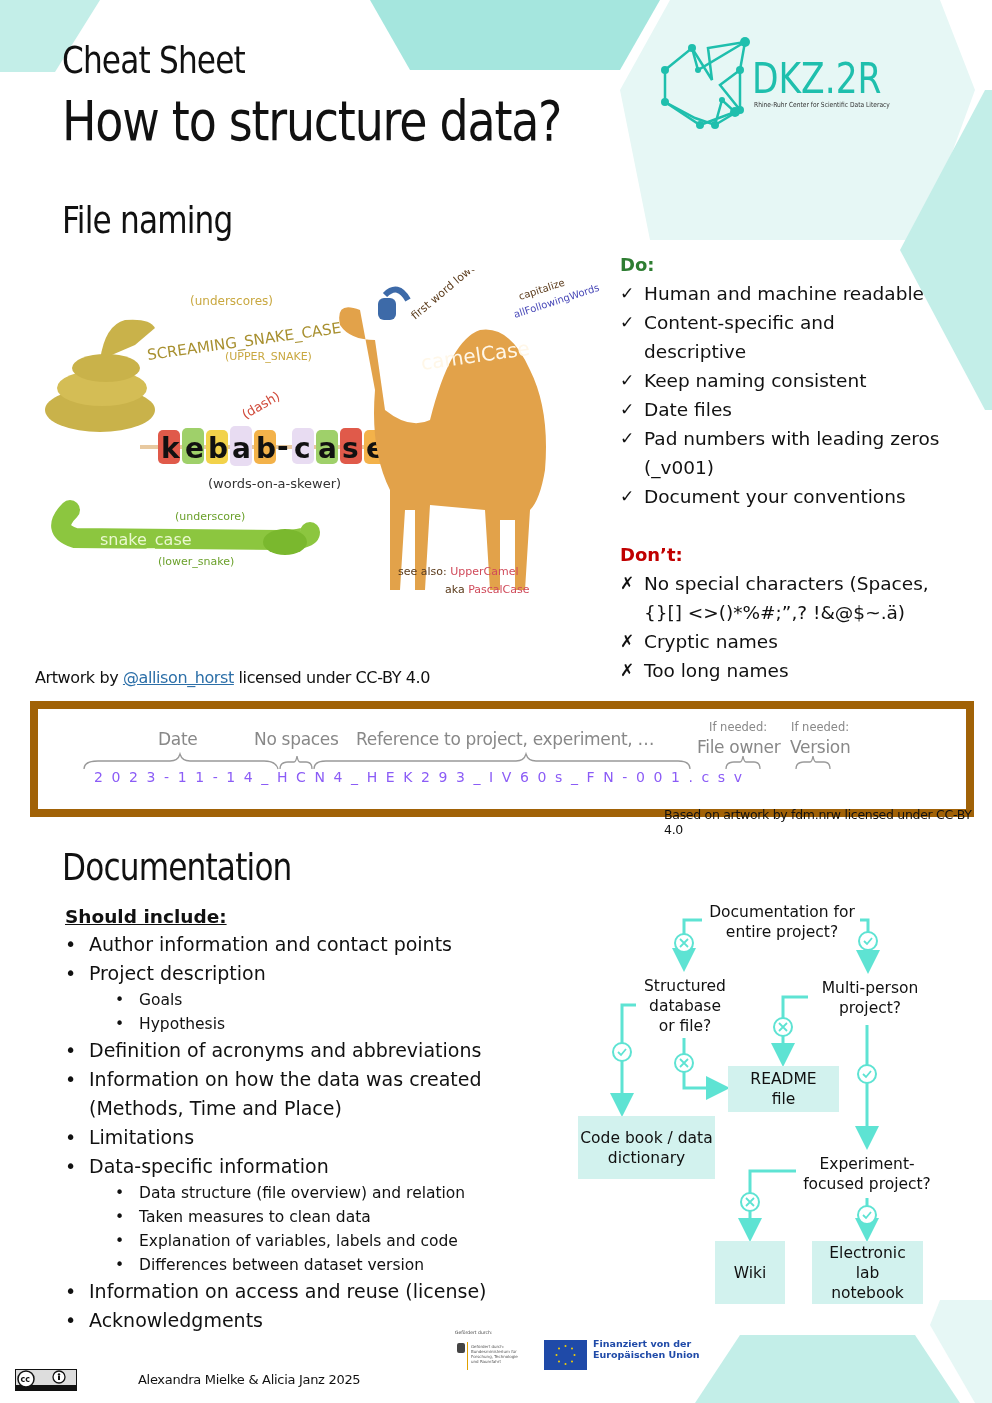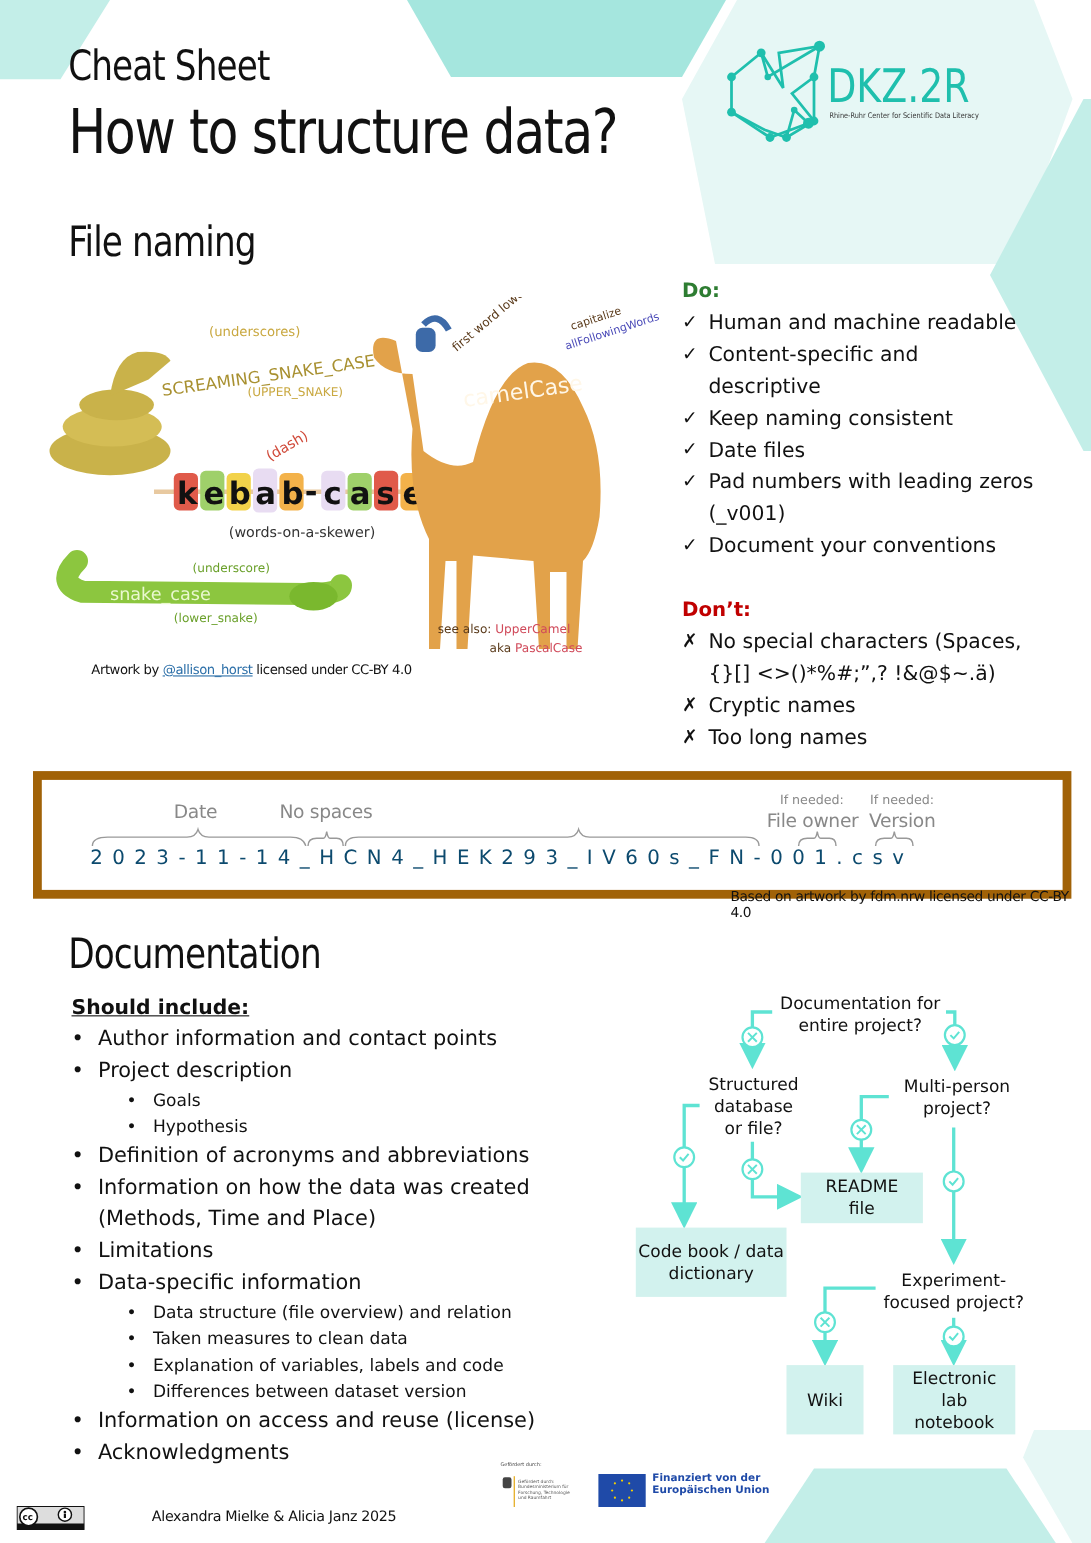--- a/index.html
+++ b/index.html
@@ -12,26 +12,26 @@
   .h-sec{font-size:38px;letter-spacing:-1px;transform:scaleX(0.82);}
   .logo{left:660px;top:30px;width:240px;height:100px;}
   .logo-text{left:752px;top:58px;font-size:42px;color:#1fbfad;letter-spacing:0px;transform:scaleX(0.82);line-height:42px;}
   .logo-sub{left:754px;top:101px;font-size:7px;color:#333;transform:scaleX(0.85);white-space:nowrap;}
   .dolist{left:620px;top:250px;width:320px;font-size:18.5px;line-height:29px;}
   .dolist .head{font-weight:bold;font-size:18px;}
   .dolist .item{display:flex;}
   .dolist .mark{width:24px;flex:none;font-size:17px;}
   .dolist .txt{flex:1;}
   .art{left:30px;top:270px;width:580px;height:350px;}
-  .credit{left:35px;top:602px;font-size:12px;letter-spacing:-0.4px;margin-left:48px;}
+  .credit{left:35px;top:668px;font-size:16px;letter-spacing:-0.4px;}
   .credit a{color:#2c6fa8;text-decoration:underline;}
   .namebox{left:30px;top:701px;width:928px;height:100px;border:8px solid #a16207;background:#fff;}
   .nb-label{position:absolute;color:#888;font-size:17px;white-space:nowrap;letter-spacing:-0.3px;}
   .nb-small{position:absolute;color:#888;font-size:11.5px;white-space:nowrap;}
-  .filename{position:absolute;left:44px;top:60px;font-size:18px;letter-spacing:8.6px;white-space:nowrap;color:#0c4a6e;}
+  .filename{position:absolute;left:56px;top:60px;font-size:14px;letter-spacing:8.6px;white-space:nowrap;color:#8b5cf6;}
   .based{left:627px;top:807px;font-size:12.5px;letter-spacing:-0.3px;margin-left:37px;}
   .doclist{left:65px;top:904px;width:470px;font-size:19px;line-height:29px;}
   .doclist .head{font-weight:bold;font-size:18.5px;line-height:26px;text-decoration:underline;}
   .doclist .item{display:flex;}
   .doclist .b{width:24px;flex:none;}
   .doclist .sub{display:flex;font-size:15.5px;line-height:24px;padding-left:50px;}
   .doclist .sub .b{width:24px;}
   .flow{left:540px;top:890px;width:420px;height:430px;}
   .fl-txt{position:absolute;font-size:15.5px;text-align:center;line-height:20px;color:#111;white-space:nowrap;}
   .fl-box{position:absolute;background:#d2f2ee;display:flex;align-items:center;justify-content:center;text-align:center;font-size:15.5px;line-height:20px;}
@@ -176,20 +176,21 @@
     </div>
   <div class="item">
       <span class="mark">✗</span>
       <span class="txt">Too long names</span>
     </div>
 </div>
 
 <div class="abs namebox">
   <span class="nb-label" style="left:120px;top:20px;">Date</span>
   <span class="nb-label" style="left:216px;top:20px;">No spaces</span>
+  <span class="nb-label" style="left:318px;top:20px;">Reference to project, experiment, …</span>
   <span class="nb-small" style="left:671px;top:11px;">If needed:</span>
   <span class="nb-label" style="left:659px;top:28px;">File owner</span>
   <span class="nb-small" style="left:753px;top:11px;">If needed:</span>
   <span class="nb-label" style="left:752px;top:28px;">Version</span>
   <svg style="position:absolute;left:0;top:0;" width="928" height="100">
     <g stroke="#999" stroke-width="1.3" fill="none">
       <path d="M46,60 Q46,52 60,52 L132,52 Q140,52 142,45 Q144,52 152,52 L226,52 Q238,52 240,60"></path>
       <path d="M242,60 Q242,53 250,53 L256,53 Q258,53 259,47 Q260,53 262,53 L268,53 Q274,53 274,60"></path>
       <path d="M276,60 Q276,52 288,52 L478,52 Q486,52 488,45 Q490,52 498,52 L640,52 Q652,52 652,60"></path>
       <path d="M688,60 Q688,53 696,53 L702,53 Q704,53 705,47 Q706,53 708,53 L716,53 Q722,53 722,60"></path>

